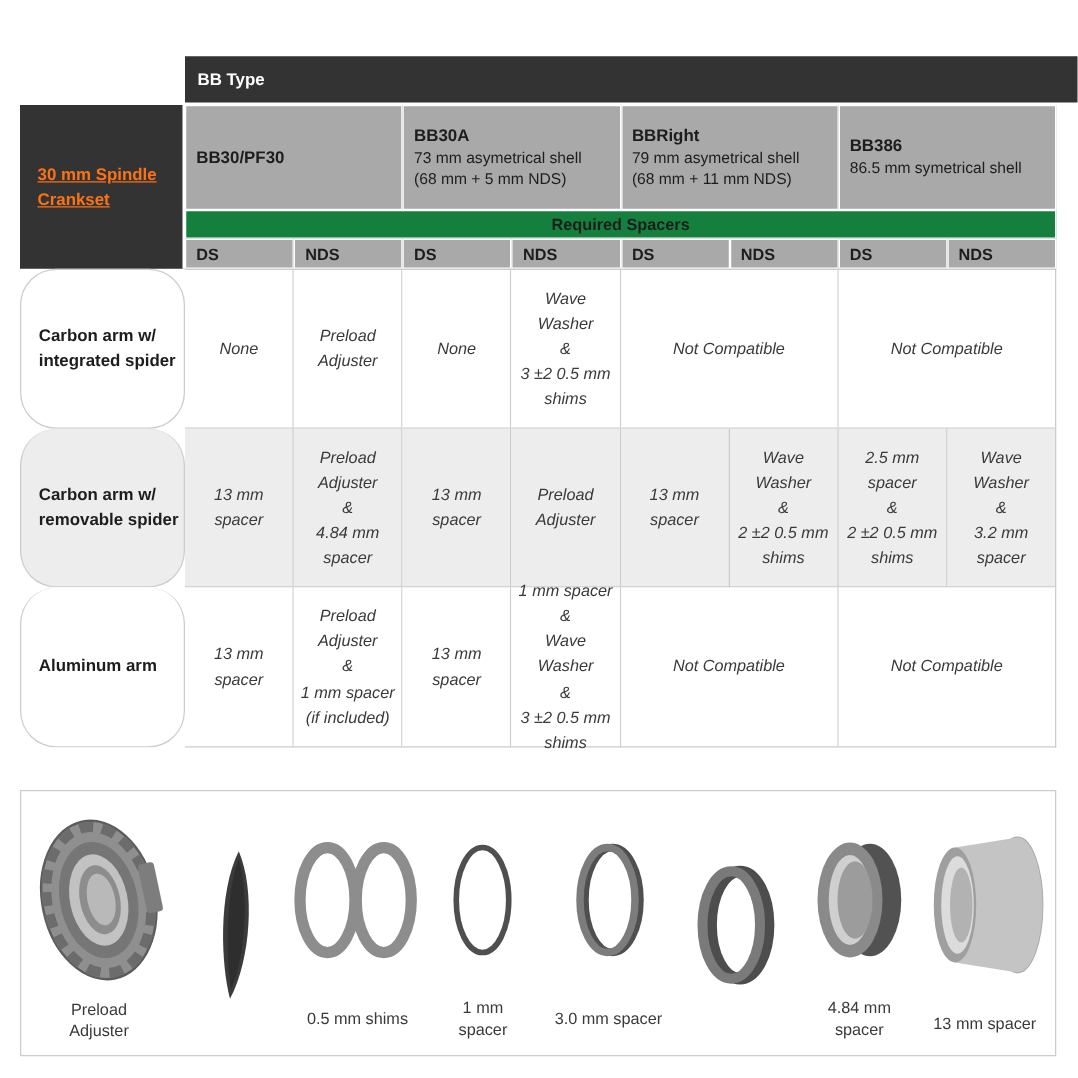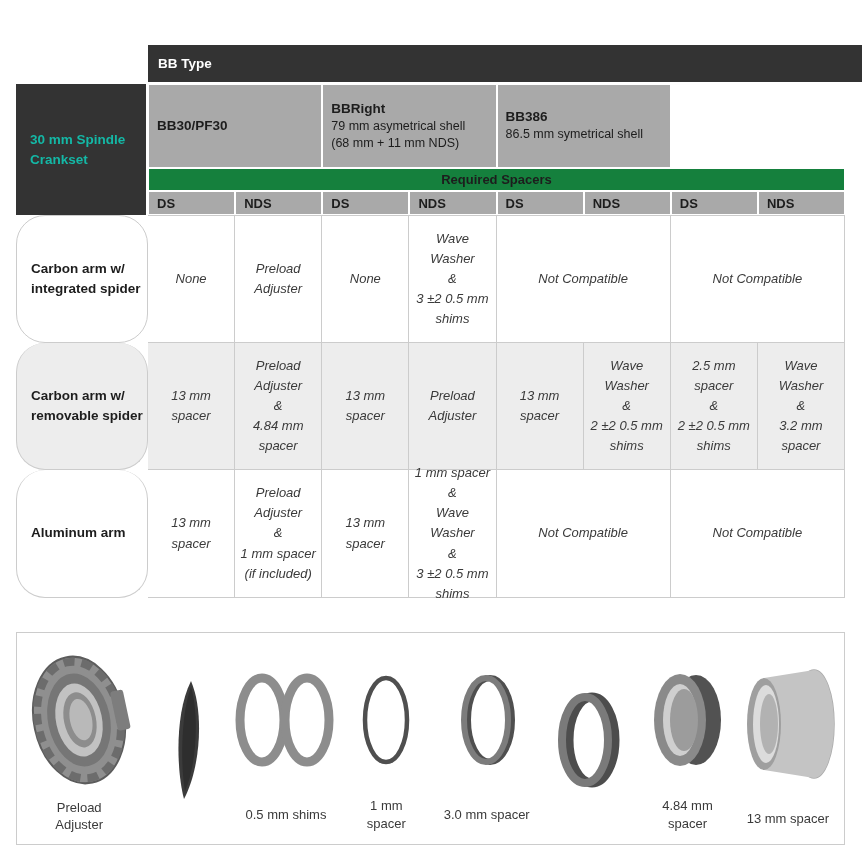--- a/index.html
+++ b/index.html
@@ -21,23 +21,24 @@
   }
 
   .grid {
     display: grid; width: 829px;
     grid-template-columns: 132px repeat(8, 1fr);
     grid-template-rows: 84px 23px 24px 128px 127px 128px;
   }
 
   .corner {
     grid-column: 1; grid-row: 1 / span 3;
-    background: #333333; color: #14b8a6; font-weight: bold; font-size: 13.5px;
+    background: #333333; color: #f97316; font-weight: bold; font-size: 13.5px;
     display: flex; align-items: center; padding-left: 14px; line-height: 1.45;
     border-right: 2px solid #ffffff;
+    text-decoration: underline;
   }
   .bbh {
     grid-column: span 2; background: #a9a9a9; border: 1px solid #ffffff;
     display: flex; flex-direction: column; justify-content: center;
     padding-left: 8px; padding-right: 6px; color: #1d1d1d;
   }
   .bbh .bbname { font-weight: bold; font-size: 13.5px; margin-bottom: 2px; }
   .bbh .bbdesc { font-size: 12.5px; line-height: 1.35; }
   .rsh {
     grid-column: 2 / span 8; background: #15803d; border: 1px solid #ffffff;
@@ -93,20 +94,25 @@
     <span>BB Type</span>
   </div>
 
   <div class="grid">
 
     <div class="corner pre">30 mm Spindle
 Crankset</div>
 
     <div class="bbh">
       <div class="bbname">BB30/PF30</div>
+    </div>
+    <div class="bbh">
+      <div class="bbname">BB30A</div>
+      <div class="bbdesc pre">73 mm asymetrical shell
+(68 mm + 5 mm NDS)</div>
     </div>
     <div class="bbh">
       <div class="bbname">BBRight</div>
       <div class="bbdesc pre">79 mm asymetrical shell
 (68 mm + 11 mm NDS)</div>
     </div>
     <div class="bbh">
       <div class="bbname">BB386</div>
       <div class="bbdesc pre">86.5 mm symetrical shell</div>
     </div>

